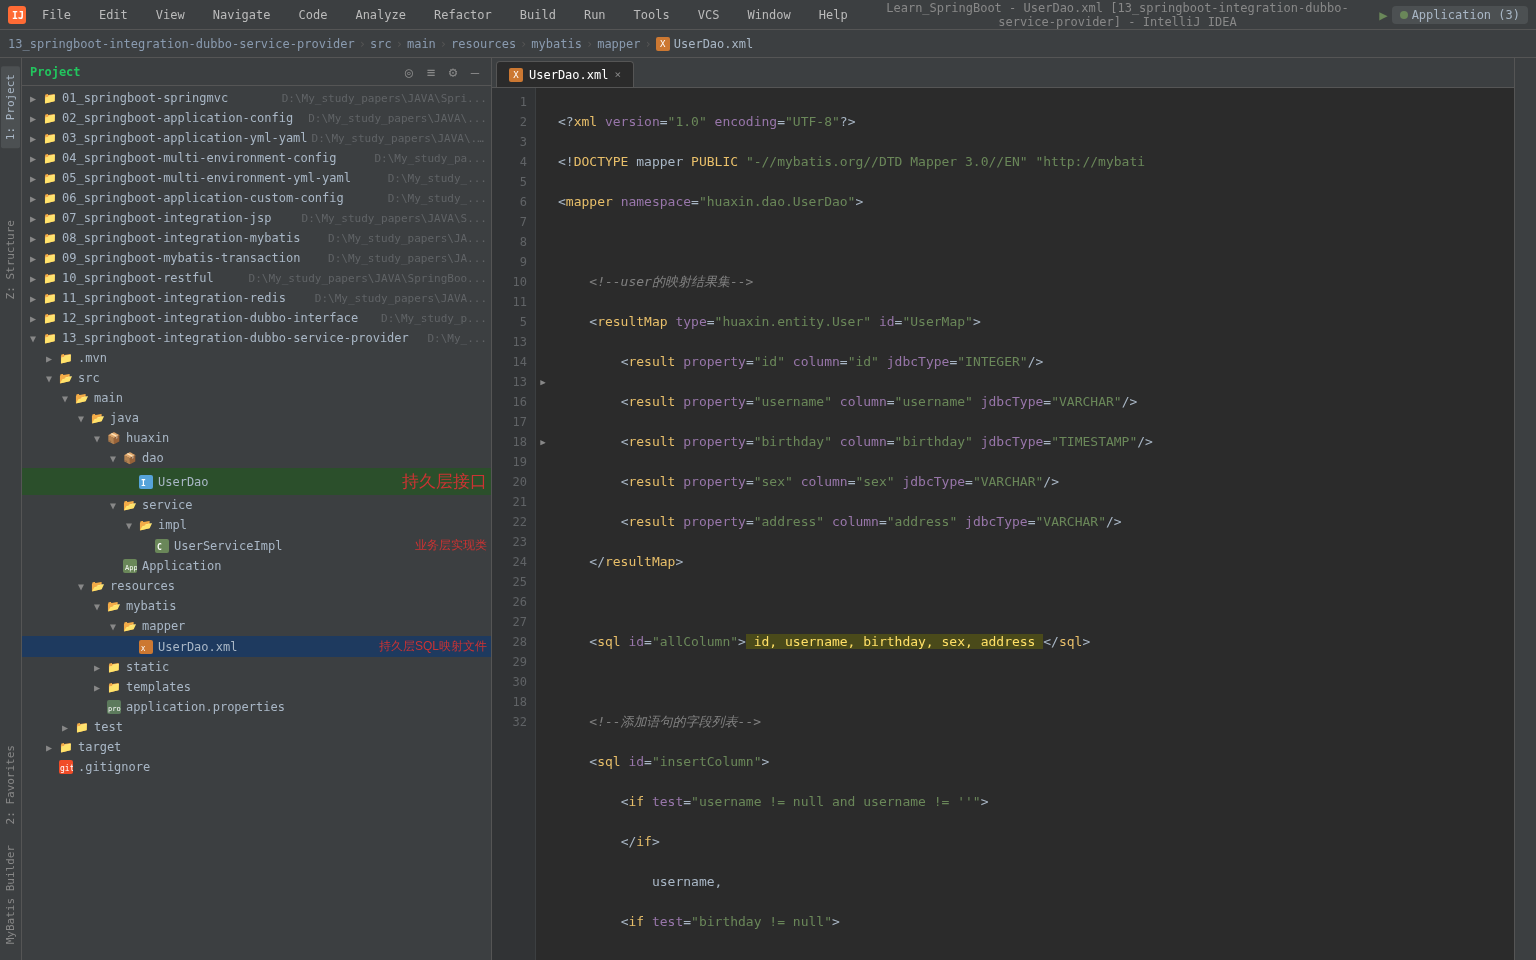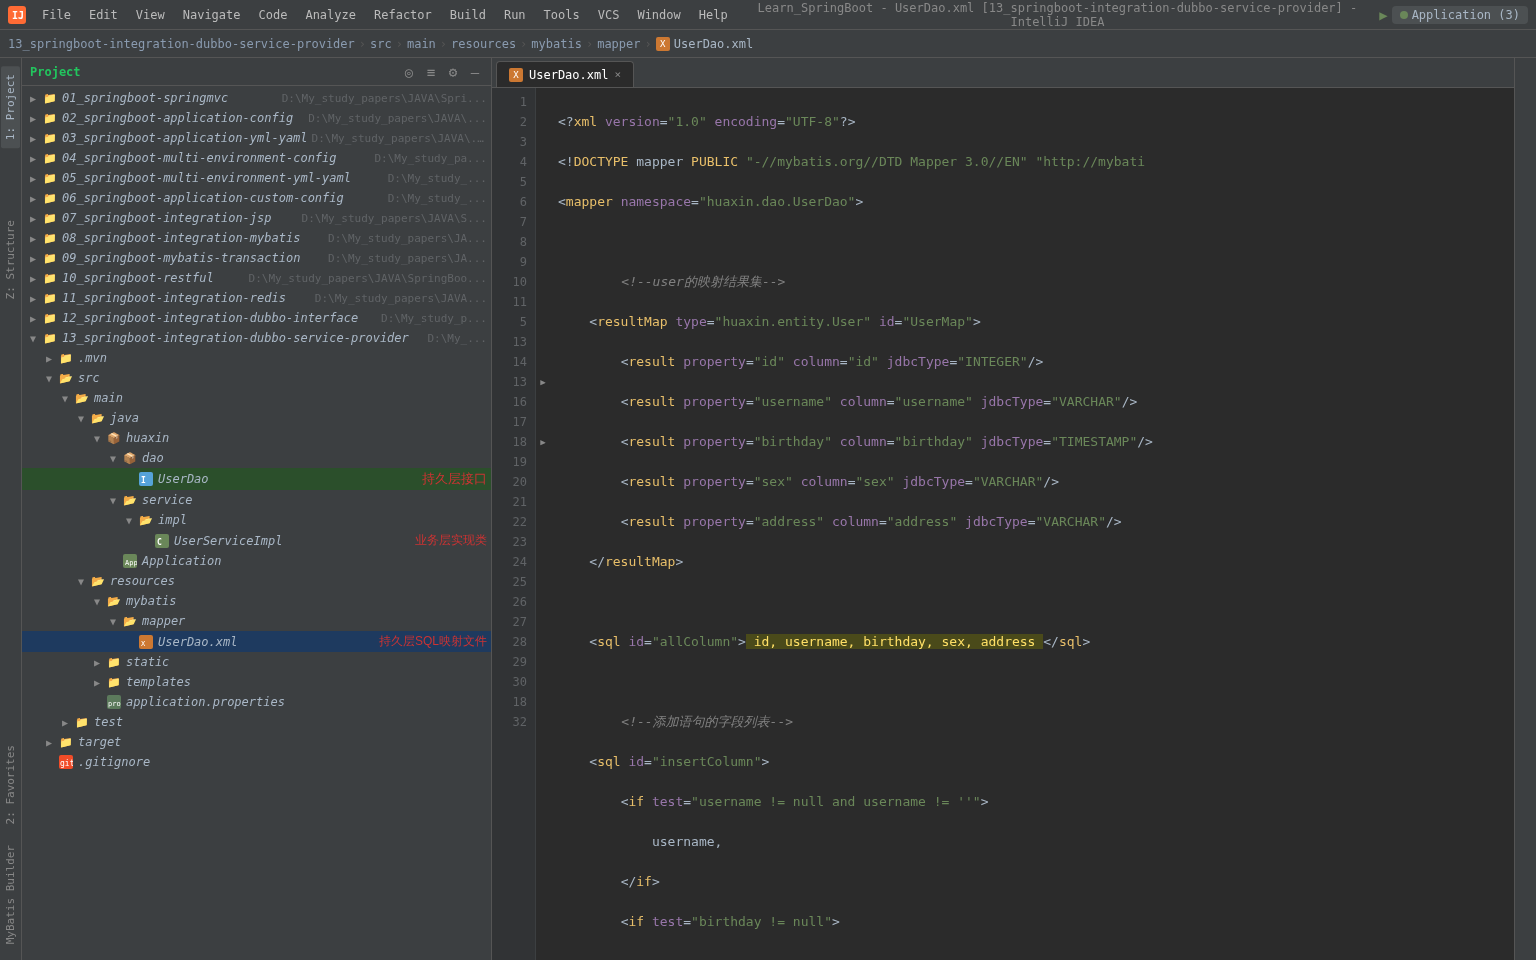--- a/index.html
+++ b/index.html
@@ -24,21 +24,21 @@
       border-bottom: 1px solid #555;
     }
     .title-bar-logo {
       width: 18px; height: 18px;
       background: #ff6b35;
       border-radius: 3px;
       display: flex; align-items: center; justify-content: center;
       font-size: 10px; color: white; font-weight: bold;
     }
     .title-bar-menus {
-      display: flex; gap: 2px; align-items: flex-end;
+      display: flex; gap: 12px; align-items: flex-end;
     }
     .title-bar-menu-item {
       padding: 2px 8px;
       color: #bbbbbb;
       font-size: 12px;
       cursor: pointer;
     }
     .title-bar-center {
       flex: 1;
       text-align: center;
@@ -146,21 +146,21 @@
       color: #888;
       flex-shrink: 0;
     }
     .tree-icon {
       width: 16px; height: 16px;
       margin-right: 4px;
       flex-shrink: 0;
       display: inline-flex; align-items: center; justify-content: center;
       font-size: 11px;
     }
-    .tree-label { flex: 1; font-style: italic; }
+    .tree-label { flex: 1; }
     .tree-path {
       color: #606366;
       font-size: 11px;
       margin-left: 4px;
       overflow: hidden;
       text-overflow: ellipsis;
     }
 
     
     .editor-area {
@@ -257,21 +257,21 @@
 
     .code-line {
       display: block;
       line-height: 20px;
       min-height: 20px;
     }
     .xml-tag { color: #e8bf6a; }
     .xml-bracket { color: #a9b7c6; }
     .xml-attr { color: #9876aa; }
     .xml-string { color: #6a8759; }
-    .xml-comment { color: #808080; font-style: italic; margin-left: 32px; }
+    .xml-comment { color: #808080; font-style: italic; }
     .xml-text { color: #a9b7c6; }
 
     
     .right-tabs {
       width: 22px;
       background: #3c3f41;
       border-left: 1px solid #555;
       display: flex;
       flex-direction: column;
       align-items: center;
@@ -499,21 +499,21 @@
       <div class="tree-item" style="position:relative;background:#2b4f2b;">
         <span class="tree-indent" style="width:100px;"></span>
         <span class="tree-arrow" style="visibility:hidden;">▶</span>
         <span class="tree-icon" style="color:#56A3D9;">
           <svg width="14" height="14" viewBox="0 0 14 14">
               <rect width="14" height="14" rx="2" fill="#56A3D9"></rect>
               <text x="2" y="11" fill="white" font-size="8" font-weight="bold">I</text>
             </svg>
         </span>
         <span class="tree-label">UserDao</span>
-        <span style="color:#cc3333;font-size:13px;font-family:'Microsoft YaHei',sans-serif;margin-left:20px;">持久层接口</span>
+        <span style="color:#cc3333;font-size:17px;font-family:'Microsoft YaHei',sans-serif;margin-left:20px;">持久层接口</span>
       </div>
 
       <div class="tree-item">
         <span class="tree-indent" style="width:84px;"></span>
         <span class="tree-arrow">▼</span>
         <span class="tree-icon" style="color:#6897bb;">📂</span>
         <span class="tree-label">service</span>
       </div>
 
       <div class="tree-item">
@@ -735,22 +735,22 @@
 <span class="code-line">        <span class="xml-bracket">&lt;</span><span class="xml-tag">result</span> <span class="xml-attr">property</span>=<span class="xml-string">"birthday"</span> <span class="xml-attr">column</span>=<span class="xml-string">"birthday"</span> <span class="xml-attr">jdbcType</span>=<span class="xml-string">"TIMESTAMP"</span><span class="xml-bracket">/&gt;</span></span>
 <span class="code-line">        <span class="xml-bracket">&lt;</span><span class="xml-tag">result</span> <span class="xml-attr">property</span>=<span class="xml-string">"sex"</span> <span class="xml-attr">column</span>=<span class="xml-string">"sex"</span> <span class="xml-attr">jdbcType</span>=<span class="xml-string">"VARCHAR"</span><span class="xml-bracket">/&gt;</span></span>
 <span class="code-line">        <span class="xml-bracket">&lt;</span><span class="xml-tag">result</span> <span class="xml-attr">property</span>=<span class="xml-string">"address"</span> <span class="xml-attr">column</span>=<span class="xml-string">"address"</span> <span class="xml-attr">jdbcType</span>=<span class="xml-string">"VARCHAR"</span><span class="xml-bracket">/&gt;</span></span>
 <span class="code-line">    <span class="xml-bracket">&lt;/</span><span class="xml-tag">resultMap</span><span class="xml-bracket">&gt;</span></span>
 <span class="code-line"></span>
 <span class="code-line">    <span class="xml-bracket">&lt;</span><span class="xml-tag">sql</span> <span class="xml-attr">id</span>=<span class="xml-string">"allColumn"</span><span class="xml-bracket">&gt;</span><span style="background:#4a4a1a;color:#ffe066;"> id, username, birthday, sex, address </span><span class="xml-bracket">&lt;/</span><span class="xml-tag">sql</span><span class="xml-bracket">&gt;</span></span>
 <span class="code-line"></span>
 <span class="code-line">    <span class="xml-comment">&lt;!--添加语句的字段列表--&gt;</span></span>
 <span class="code-line">    <span class="xml-bracket">&lt;</span><span class="xml-tag">sql</span> <span class="xml-attr">id</span>=<span class="xml-string">"insertColumn"</span><span class="xml-bracket">&gt;</span></span>
 <span class="code-line">        <span class="xml-bracket">&lt;</span><span class="xml-tag">if</span> <span class="xml-attr">test</span>=<span class="xml-string">"username != null and username != ''"</span><span class="xml-bracket">&gt;</span></span>
+<span class="code-line">        <span class="xml-bracket">&lt;/</span><span class="xml-tag">if</span><span class="xml-bracket">&gt;</span></span>
 <span class="code-line">            <span class="xml-text">username,</span></span>
-<span class="code-line">        <span class="xml-bracket">&lt;/</span><span class="xml-tag">if</span><span class="xml-bracket">&gt;</span></span>
 <span class="code-line">        <span class="xml-bracket">&lt;</span><span class="xml-tag">if</span> <span class="xml-attr">test</span>=<span class="xml-string">"birthday != null"</span><span class="xml-bracket">&gt;</span></span>
 
 
 
 
 
 
 
 
 

